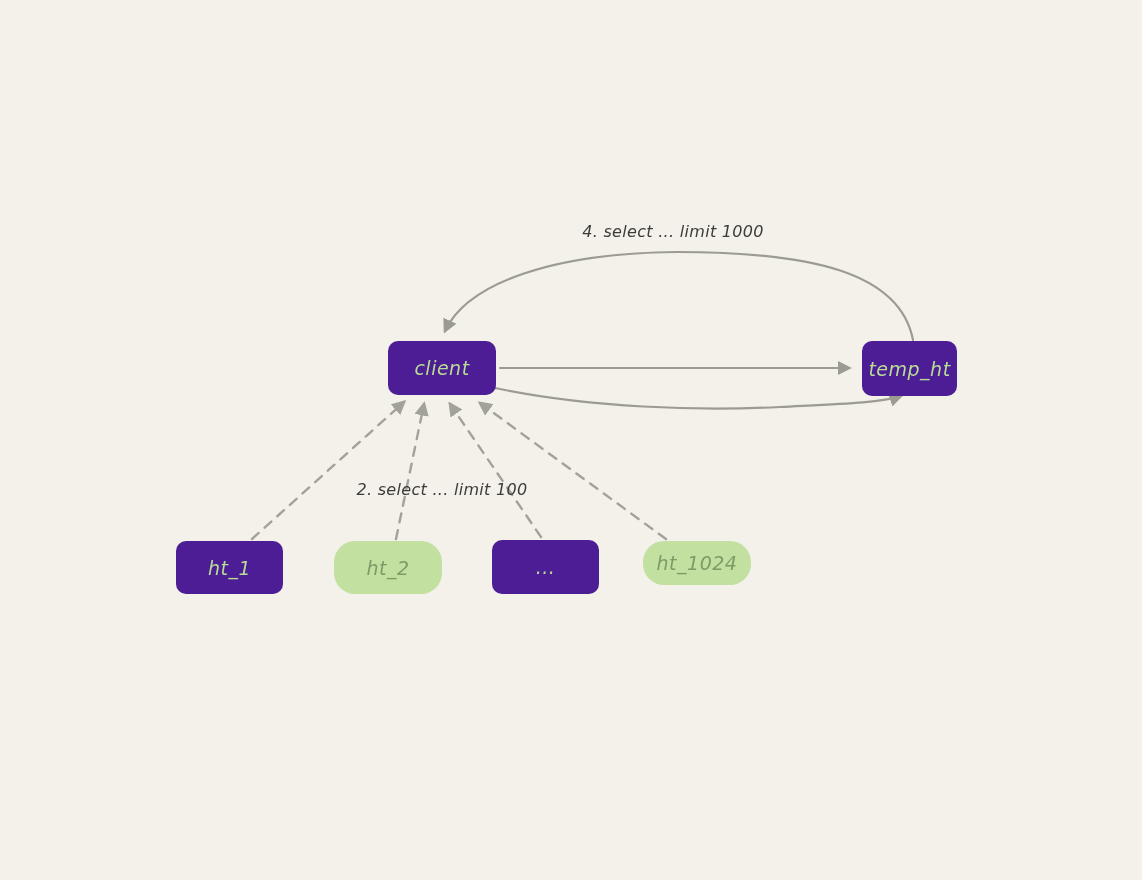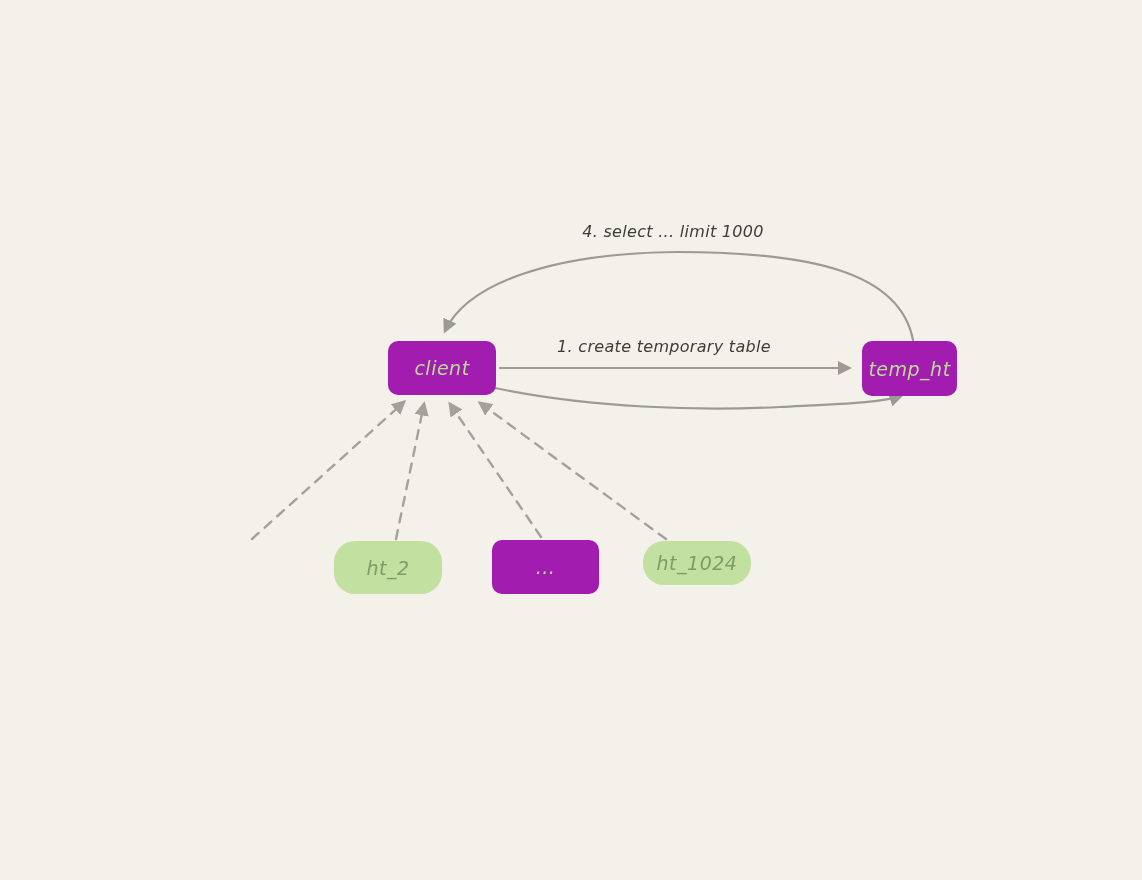--- a/index.html
+++ b/index.html
@@ -22,21 +22,21 @@
   .node {
     position: absolute;
     border-radius: 10px;
     display: flex;
     align-items: center;
     justify-content: center;
     font-size: 19px;
     font-style: italic;
     letter-spacing: 0.5px;
   }
-  .node.dark  { background: #a21caf; color: #b9dc95; }
+  .node.dark  { background: #4c1d95; color: #b9dc95; }
   .node.light { background: #c2e09f; color: #7f9a66; border-radius: 21px; }
 
   .edge-label {
     position: absolute;
     transform: translateX(-50%);
     white-space: nowrap;
     color: #3d3d38;
     font-size: 16px;
     font-style: italic;
     letter-spacing: 0.3px;
@@ -70,32 +70,35 @@
   </svg>
 
   <div class="node dark" style="left:388px; top:341px; width:108px; height:54px;">
     <span>client</span>
   </div>
 
   <div class="node dark" style="left:862px; top:341px; width:95px; height:55px;">
     <span>temp_ht</span>
   </div>
 
+  <div class="node dark" style="left:176px; top:541px; width:107px; height:53px;">
+    <span>ht_1</span>
+  </div>
 
   <div class="node light" style="left:334px; top:541px; width:108px; height:53px;">
     <span>ht_2</span>
   </div>
 
   <div class="node dark" style="left:492px; top:540px; width:107px; height:54px;">
     <span>...</span>
   </div>
 
   <div class="node light" style="left:643px; top:541px; width:108px; height:44px;">
     <span>ht_1024</span>
   </div>
 
   <div class="edge-label" style="left:673px; top:222px;">4. select ... limit 1000</div>
 
-  <div class="edge-label" style="left:664px; top:337px;">1. create temporary table</div>
 
 
+  <div class="edge-label" style="left:442px; top:480px;">2. select ... limit 100</div>
 
 </div>
 
 </body></html>

